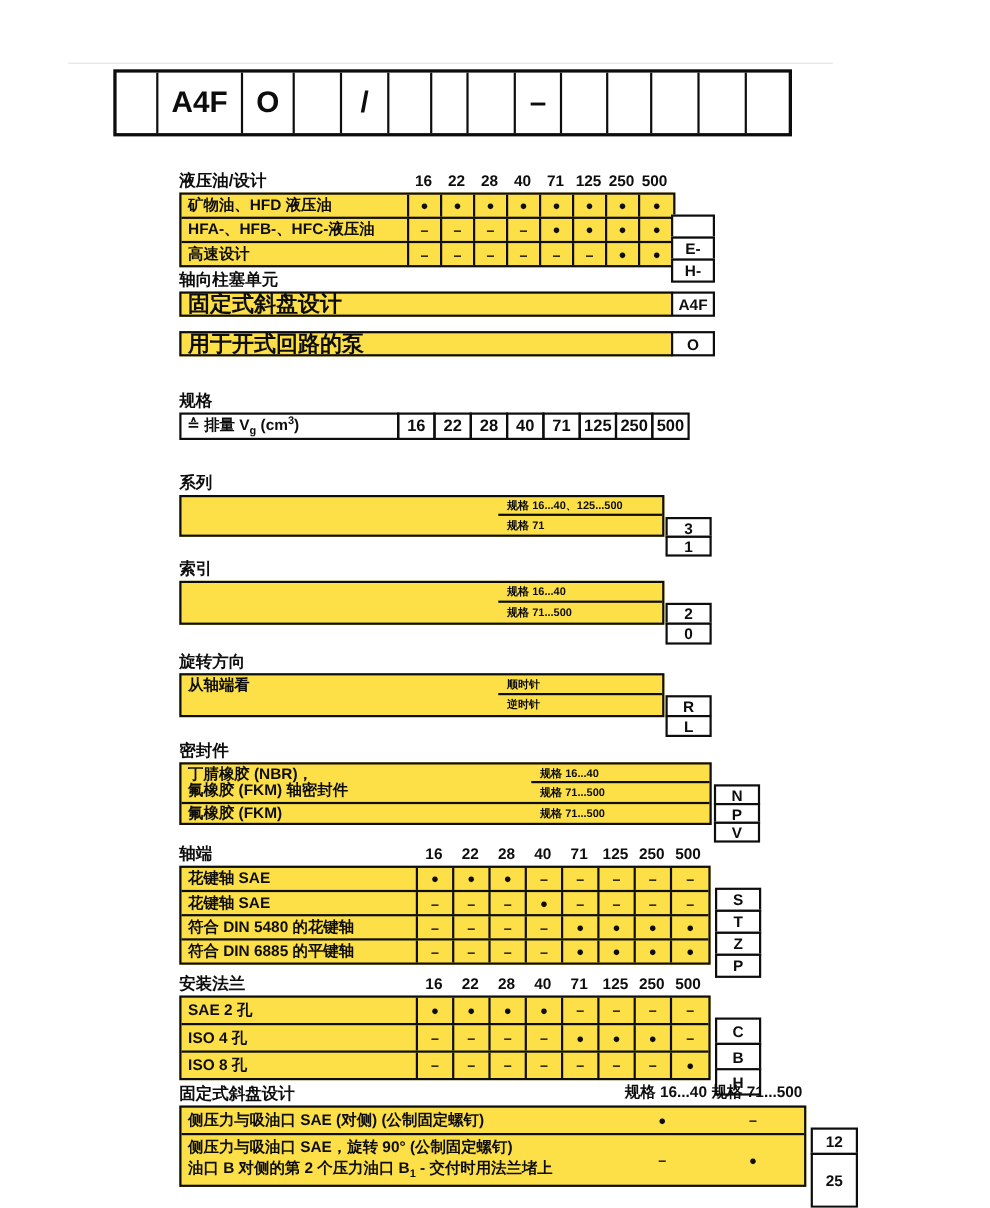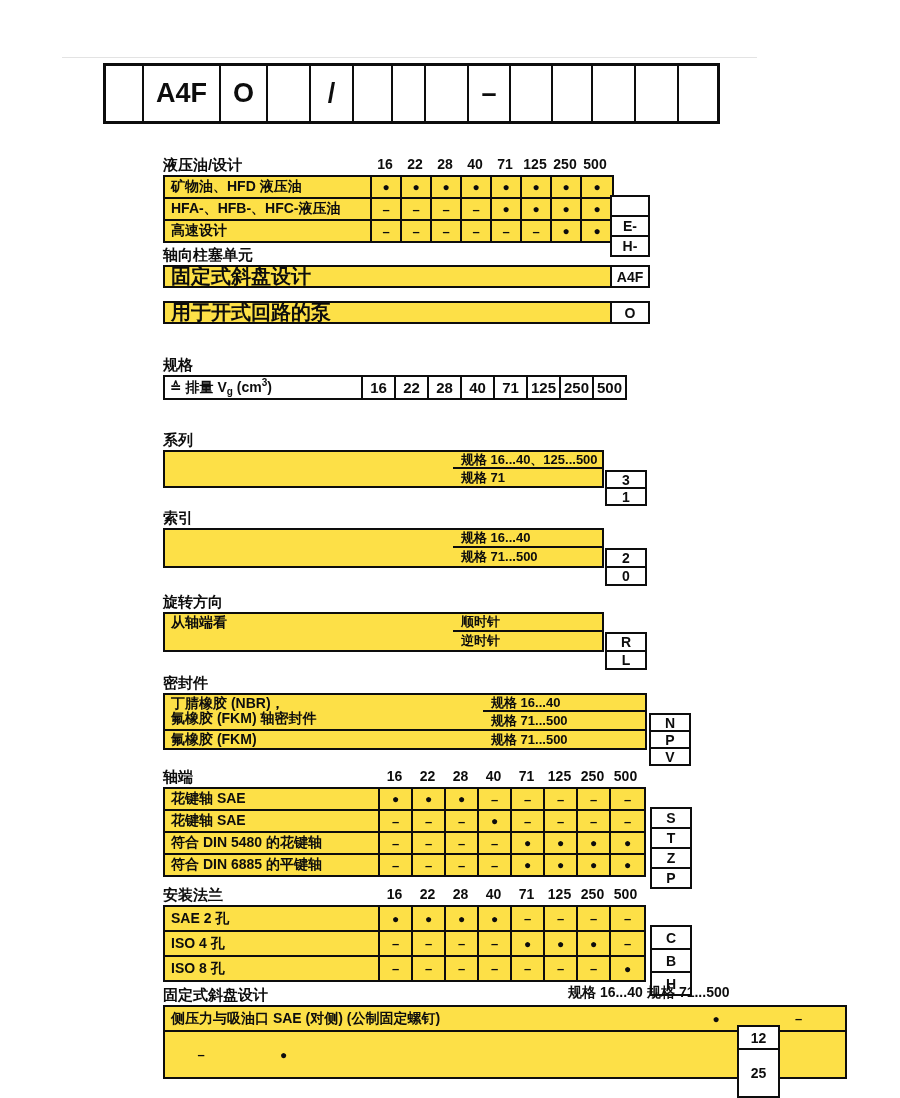--- a/index.html
+++ b/index.html
@@ -67,34 +67,34 @@
     display:flex;align-items:center;padding-left:5px;font-size:14px;white-space:nowrap}
   .sizecell{width:35px;height:25px;border:2px solid #0d0d0d;box-sizing:border-box;
     margin-left:-2px;display:flex;align-items:center;justify-content:center;font-size:15px}
 
   
   .kind-groups .mainbox{width:var(--gw);position:relative}
   .group{position:relative}
   .group + .group{border-top:2px solid #0d0d0d}
   .opt{display:flex;justify-content:flex-end;height:var(--rh)}
   .opt .sub{width:var(--sw);box-sizing:border-box;padding-left:8px;height:100%;
-    display:flex;align-items:center;font-size:13px;white-space:nowrap}
+    display:flex;align-items:center;font-size:10px;white-space:nowrap}
   .opt:not(:last-child) .sub{border-bottom:2px solid #0d0d0d}
   .group-label{position:absolute;left:6px;top:1px;font-size:14px;line-height:15px;white-space:nowrap}
   #sec-series{top:430px;--rh:17px;--gw:441px;--sw:149px;--codeleft:442px;--codew:42px}
   #sec-index{top:508px;--rh:18px;--gw:441px;--sw:149px;--codeleft:442px;--codew:42px}
   #sec-rotation{top:592px;--rh:18px;--gw:441px;--sw:149px;--codeleft:442px;--codew:42px}
   #sec-seals{top:673px;--rh:17px;--gw:484px;--sw:162px;--codeleft:486px;--codew:42px}
 
   
   #sec-ports{top:985px}
   .pcol{position:absolute;bottom:0;font-size:14px;text-align:center;white-space:nowrap}
   .pcol1{left:405px;width:72px}
   .pcol2{left:484px;width:80px}
-  .kind-ports .mainbox{width:684px}
+  .kind-ports .mainbox{width:570px}
   .prow{display:flex}
   .prow + .prow{border-top:2px solid #0d0d0d}
   .prow:nth-child(1){height:23px}
   .prow:nth-child(2){height:45px}
   .plabel{flex:1;padding-left:6px;display:flex;flex-direction:column;
     justify-content:center;font-size:14px;line-height:19px;white-space:nowrap}
   .pmark{width:72px;display:flex;align-items:center;justify-content:center;font-size:13px}
   .prow .pmark:last-child{width:93px}
   .pmark.dot{font-size:12px}
   .codecol-ports{left:574px}
@@ -456,20 +456,24 @@
     <span class="col-heads-ports"></span>
   <span class="pcol pcol1">规格 16...40</span><span class="pcol pcol2">规格 71...500</span></div>
   <div class="sec-body">
       <div class="mainbox">
         <div class="prow">
           <div class="plabel">侧压力与吸油口 SAE (对侧) (公制固定螺钉)</div>
           <div class="pmark dot">●</div>
           <div class="pmark">–</div>
         </div>
         <div class="prow">
+          <div class="plabel">
+            <div class="lline">侧压力与吸油口 SAE，旋转 90° (公制固定螺钉)</div>
+            <div class="lline"><span>油口 B 对侧的第 2 个压力油口 B</span><sub>1</sub><span> - 交付时用法兰堵上</span></div>
+          </div>
           <div class="pmark">–</div>
           <div class="pmark dot">●</div>
         </div>
       </div>
       <div class="codecol codecol-ports">
         <div class="codebox">12</div>
         <div class="codebox">25</div>
       </div>
     </div>
 </div>

